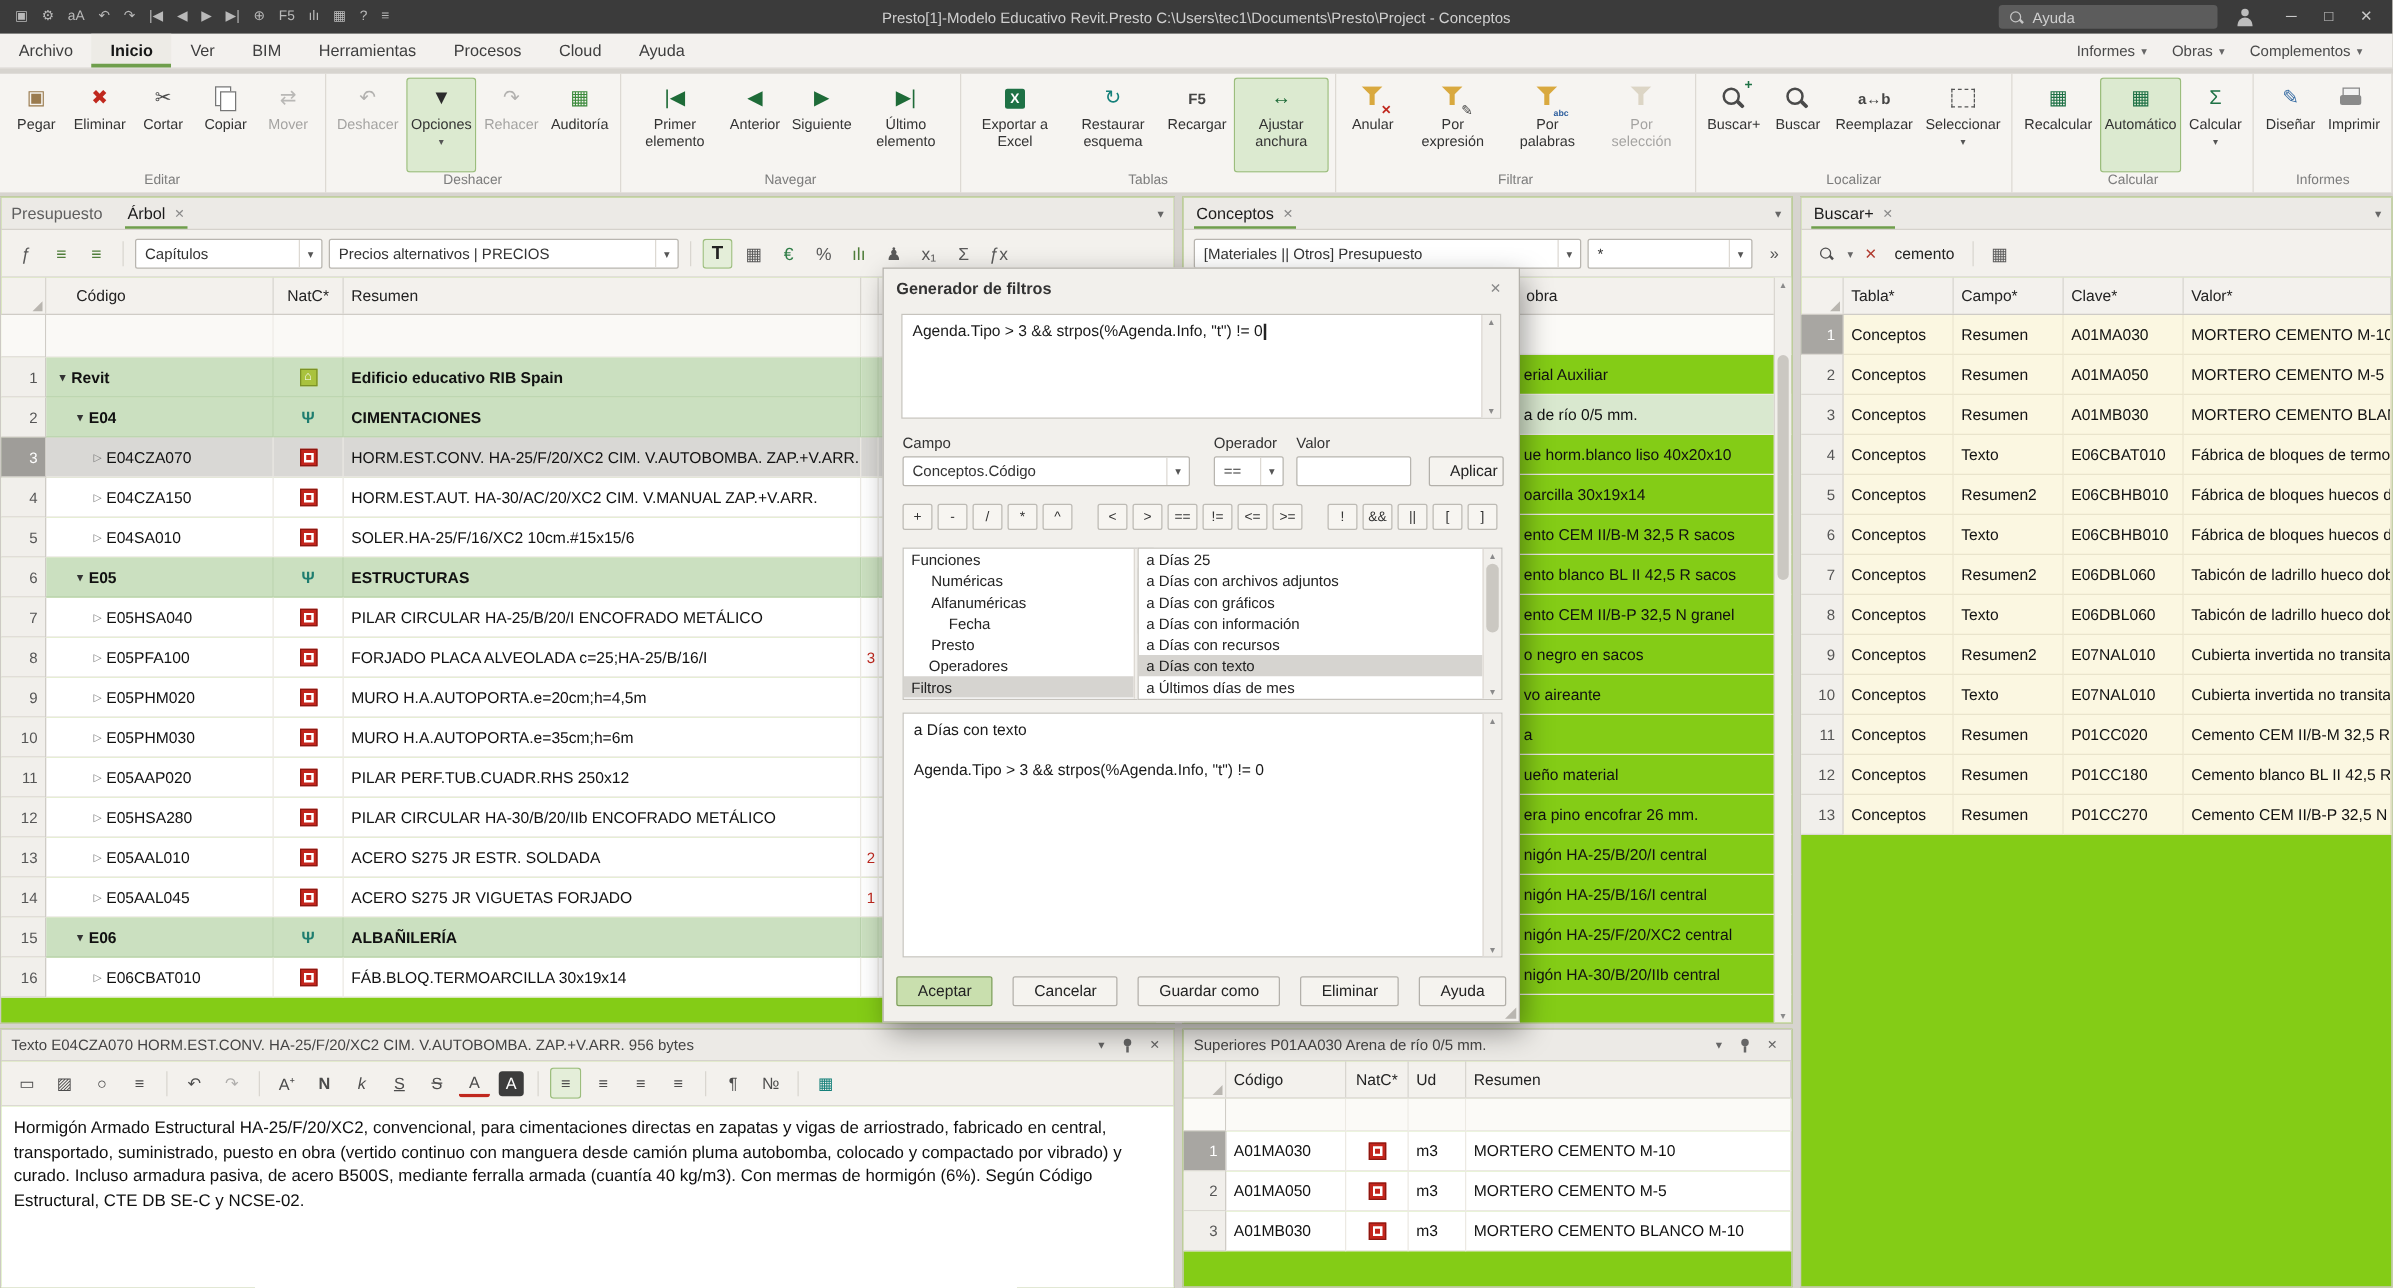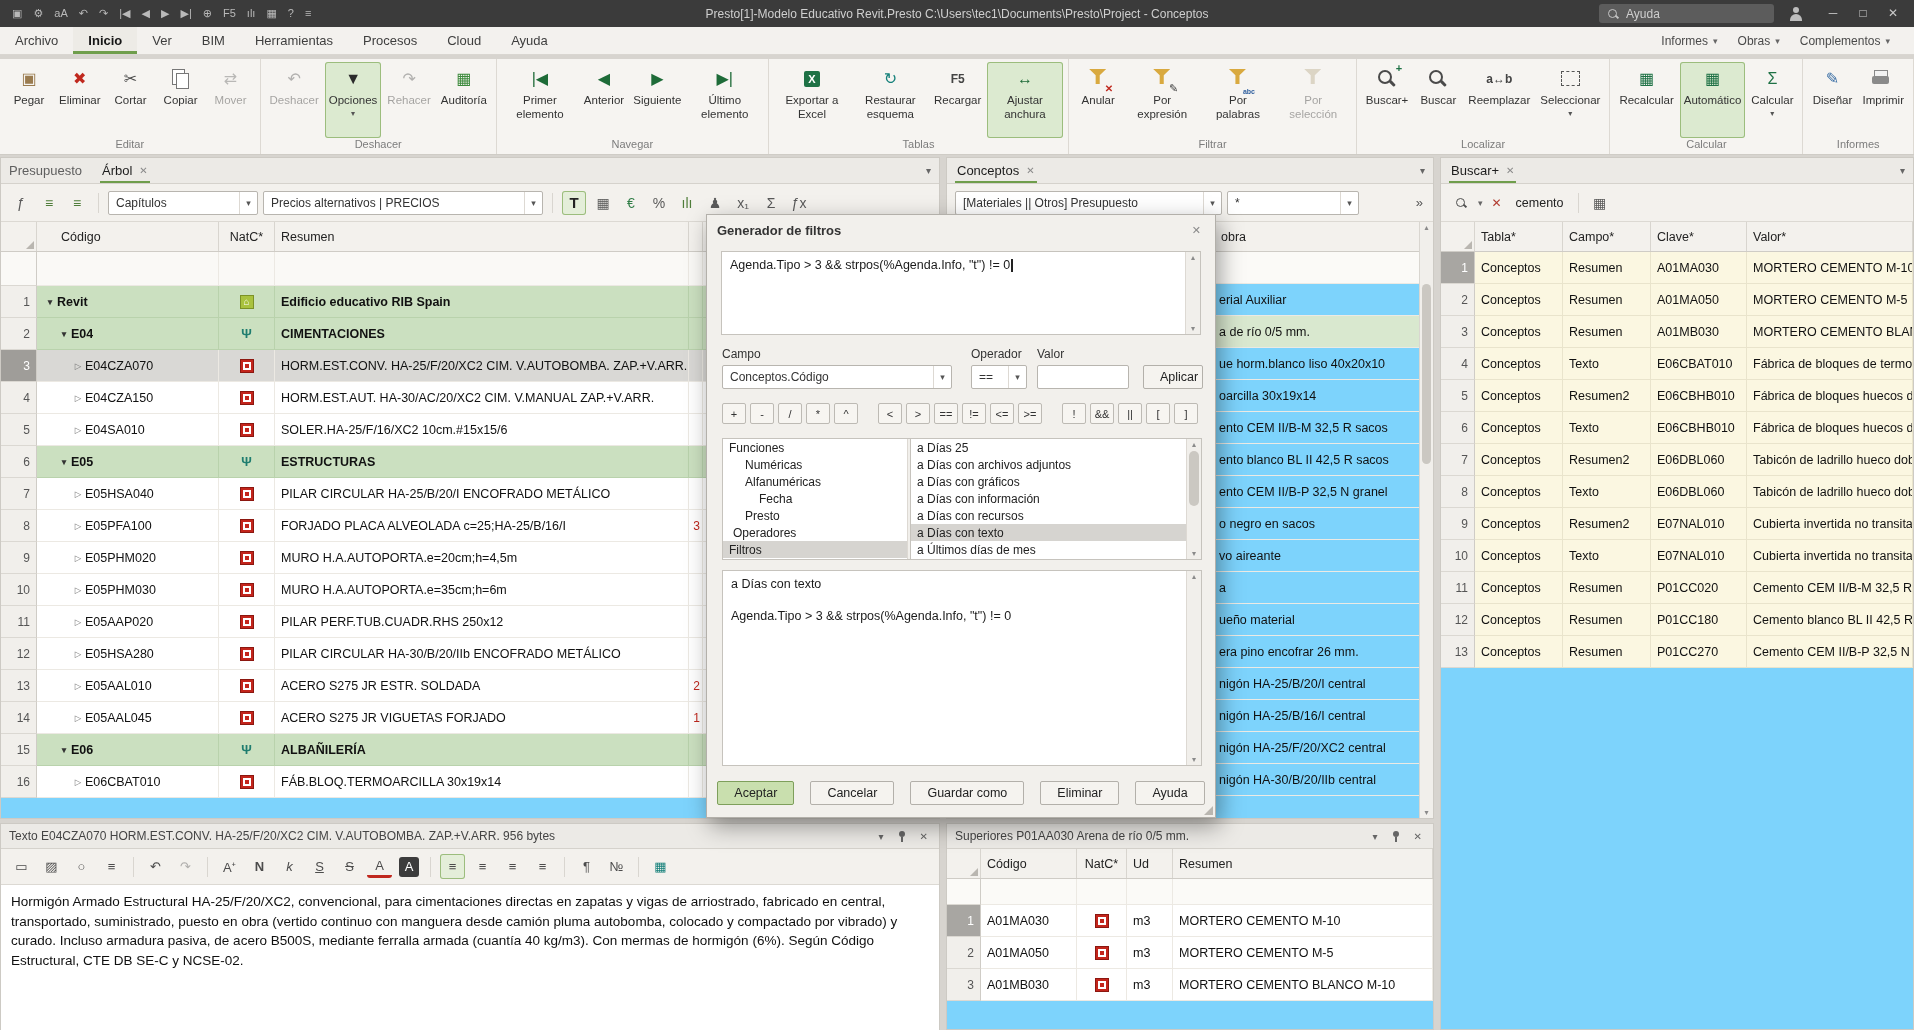--- a/index.html
+++ b/index.html
@@ -51,21 +51,21 @@
   .ic.funnel-x::after{content:"✕";position:absolute;right:-3px;bottom:-3px;font-size:10px;font-weight:bold;color:#c0281e}
   .ic.funnel-pen::after{content:"✎";position:absolute;right:-4px;bottom:-4px;font-size:11px;color:#444}
   .ic.funnel-abc::after{content:"abc";position:absolute;right:-5px;bottom:-4px;font-size:7px;font-weight:bold;color:#2f5f9e}
   .ic.dashed-sq::before{content:"";position:absolute;left:3px;top:4px;width:17px;height:13px;border:1.5px dashed #555}
   .ic.ic-copy::before{content:"";position:absolute;left:3px;top:2px;width:11px;height:14px;border:1px solid #777;background:#fff}
   .ic.ic-copy::after{content:"";position:absolute;left:7px;top:6px;width:11px;height:14px;border:1px solid #777;background:#fff}
   .ic.ic-print::before{content:"";position:absolute;left:3px;top:3px;width:12px;height:6px;background:#f2f2f2;border:1px solid #888}
   .ic.ic-print::after{content:"";position:absolute;left:1px;top:9px;width:17px;height:8px;background:#8a8a8a;border-radius:2px}
 
   
-  .panel{position:absolute;background:#7dd3fc;border:1px solid #cdcac4}
+  .panel{position:absolute;background:#84cc16;border:1px solid #cdcac4}
   .ptabs{height:26px;background:#eceae6;border-bottom:1px solid #d5d2cc;display:flex;align-items:center;font-size:13px;color:#5f5f5f;padding:0 8px;gap:18px}
   .ptab{display:flex;align-items:center;height:100%}
   .ptab-active{display:flex;align-items:center;gap:7px;height:100%;color:#1c1c1c;box-shadow:inset 0 -2px 0 #6f9e4c;padding:0 2px}
   .tclose{color:#8a8a8a;font-size:10px}
   .ptab-menu{margin-left:auto;color:#666;font-size:10px}
   .ptoolbar{height:38px;background:#f3f1ed;border-bottom:1px solid #dcd9d3;display:flex;align-items:center;gap:5px;padding:0 8px;font-size:12px;color:#555}
   .ticon{min-width:24px;height:24px;display:inline-flex;align-items:center;justify-content:center;border-radius:3px;font-size:14px;color:#5a5a5a;padding:0 2px}
   .ticon.activeT{box-shadow:inset 0 0 0 1px #9cbd7d;background:#e4eed9;font-weight:bold;color:#222;font-size:15px}
   .vdiv{width:1px;height:20px;background:#d9d6d0;margin:0 4px}
   .combo{height:24px;background:#fff;border:1px solid #b8b5af;border-radius:2px;display:flex;align-items:center;font-size:12px;color:#333;padding:0 0 0 7px;position:relative}
@@ -749,21 +749,21 @@
 
 <div id="concepts-panel" class="panel">
   <div class="ptabs">
     <span class="ptab-active">
       <span>Conceptos</span>
       <span class="tclose">✕</span>
     </span>
     <span class="ptab-menu">▾</span>
   </div>
   <div class="ptoolbar">
-    <div class="combo" style="width:267px">
+    <div class="combo" style="width:310px">
       <span class="cv">[Materiales || Otros] Presupuesto</span>
     </div>
     <div class="combo" style="width:132px">
       <span class="cv">*</span>
     </div>
     <span class="more">»</span>
   </div>
   <div class="chead">
     <span class="frag">obra</span>
   </div>
@@ -1074,21 +1074,21 @@
     </div>
   <div class="dlist" id="cat-list">
     <div class="msb">
         <div class="thumb" style="position:absolute;left:2px;right:2px;top:12px;height:60px;background:#cbc8c2;border-radius:5px"></div>
       </div>
   <div class="litem" style="padding-left: 6px;">Funciones</div>
       <div class="litem" style="padding-left: 22px;">Numéricas</div>
       <div class="litem" style="padding-left: 22px;">Alfanuméricas</div>
       <div class="litem" style="padding-left: 36px;">Fecha</div>
       <div class="litem" style="padding-left: 22px;">Presto</div>
-      <div class="litem" style="padding-left: 10px;">Operadores</div>
+      <div class="litem" style="padding-left: 20px;">Operadores</div>
       <div class="litem selected" style="padding-left: 6px;">Filtros</div>
     </div>
   <div class="dlist" id="flt-list">
     <div class="msb">
         <div class="thumb" style="position:absolute;left:2px;right:2px;top:12px;height:55px;background:#cbc8c2;border-radius:5px"></div>
       </div>
   <div class="litem">a Días 25</div>
       <div class="litem">a Días con archivos adjuntos</div>
       <div class="litem">a Días con gráficos</div>
       <div class="litem">a Días con información</div>

